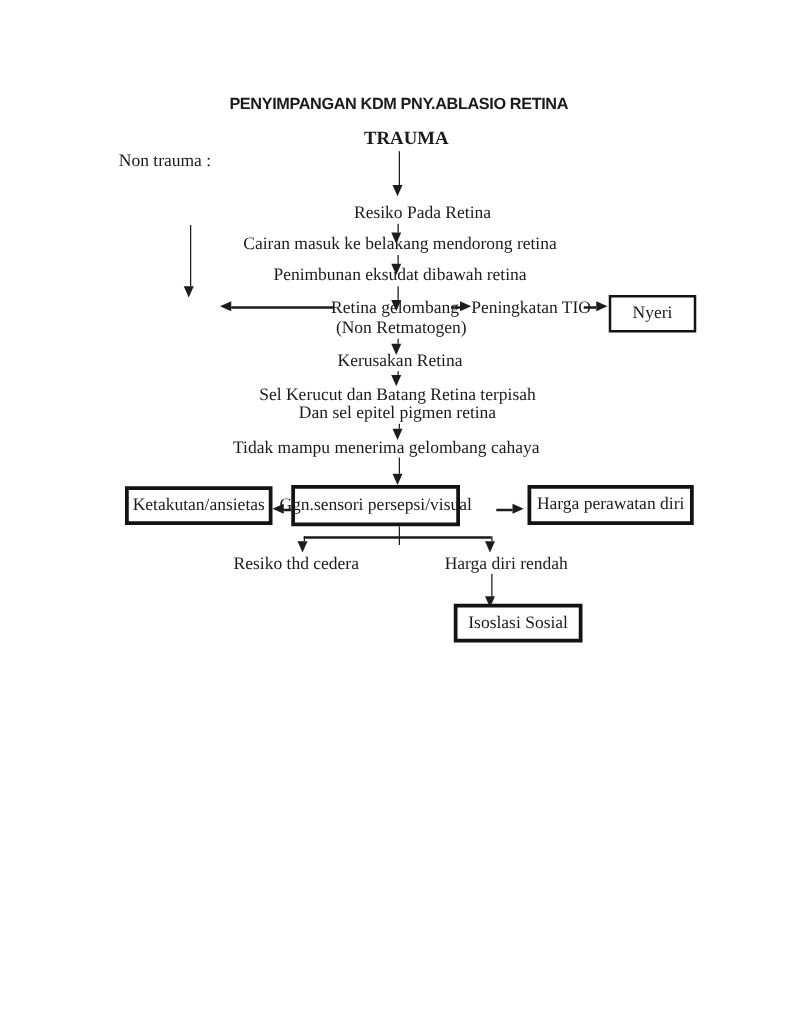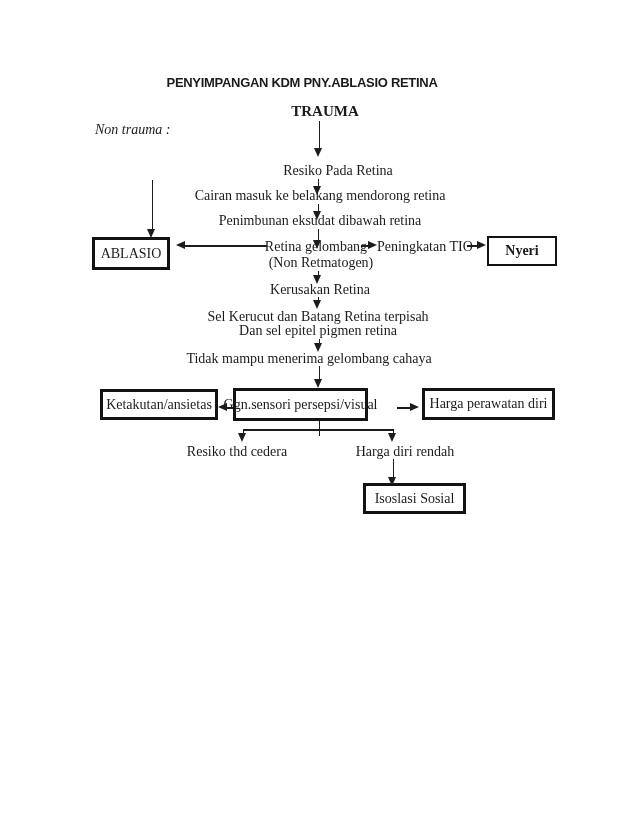--- a/index.html
+++ b/index.html
@@ -33,43 +33,40 @@
     border-right:9px solid #1c1c1c; }
   .ah-r { position:absolute; width:0; height:0;
     border-top:4.5px solid transparent; border-bottom:4.5px solid transparent;
     border-left:9px solid #1c1c1c; }
 </style>
 </head>
 <body>
 
 <div class="page">
 
-  <div class="title" style="left:302px; top:75px;text-align:center;">PENYIMPANGAN KDM PNY.ABLASIO RETINA</div>
+  <div class="title" style="left:319px; top:75px;text-align:center;">PENYIMPANGAN KDM PNY.ABLASIO RETINA</div>
 
   <div class="t c trauma" style="left:325px; top:104px;">TRAUMA</div>
 
-  <div class="t" style="left:95px; top:122px;font-style:italic;">Non trauma :</div>
+  <div class="t" style="left:95px; top:122px;">Non trauma :</div>
 
   <div class="t c" style="left:338px; top:163px;">Resiko Pada Retina</div>
   <div class="t c" style="left:320px; top:213px;">Penimbunan eksudat dibawah retina</div>
   <div class="t c" style="left:320px; top:188px;">Cairan masuk ke belakang mendorong retina</div>
   <div class="t c" style="left:316px; top:239px;">Retina gelombang</div>
   <div class="t c" style="left:321px; top:255px;">(Non Retmatogen)</div>
   <div class="t" style="left:377px; top:239px;">Peningkatan TIO</div>
   <div class="t c" style="left:320px; top:282px;">Kerusakan Retina</div>
   <div class="t c" style="left:318px; top:309px;">Sel Kerucut dan Batang Retina terpisah</div>
   <div class="t c" style="left:318px; top:323px;">Dan sel epitel pigmen retina</div>
   <div class="t c" style="left:309px; top:351px;">Tidak mampu menerima gelombang cahaya</div>
   <div class="t c" style="left:237px; top:444px;">Resiko thd cedera</div>
   <div class="t c" style="left:405px; top:444px;">Harga diri rendah</div>
 
-  <div class="box" style="left:92px; top:237px; width:78px; height:33px;">
-    <span>ABLASIO</span>
-  </div>
-  <div class="box thin" style="left:487px; top:236px; width:70px; height:30px;font-weight:bold;">
+  <div class="box thin" style="left:487px; top:236px; width:70px; height:30px;">
     <span>Nyeri</span>
   </div>
   <div class="box" style="left:100px; top:389px; width:118px; height:31px;">
     <span>Ketakutan/ansietas</span>
   </div>
   <div class="box" style="left:233px; top:388px; width:135px; height:33px;">
     <span>Ggn.sensori persepsi/visual</span>
   </div>
   <div class="box" style="left:422px; top:388px; width:133px; height:32px;">
     <span>Harga perawatan diri</span>

